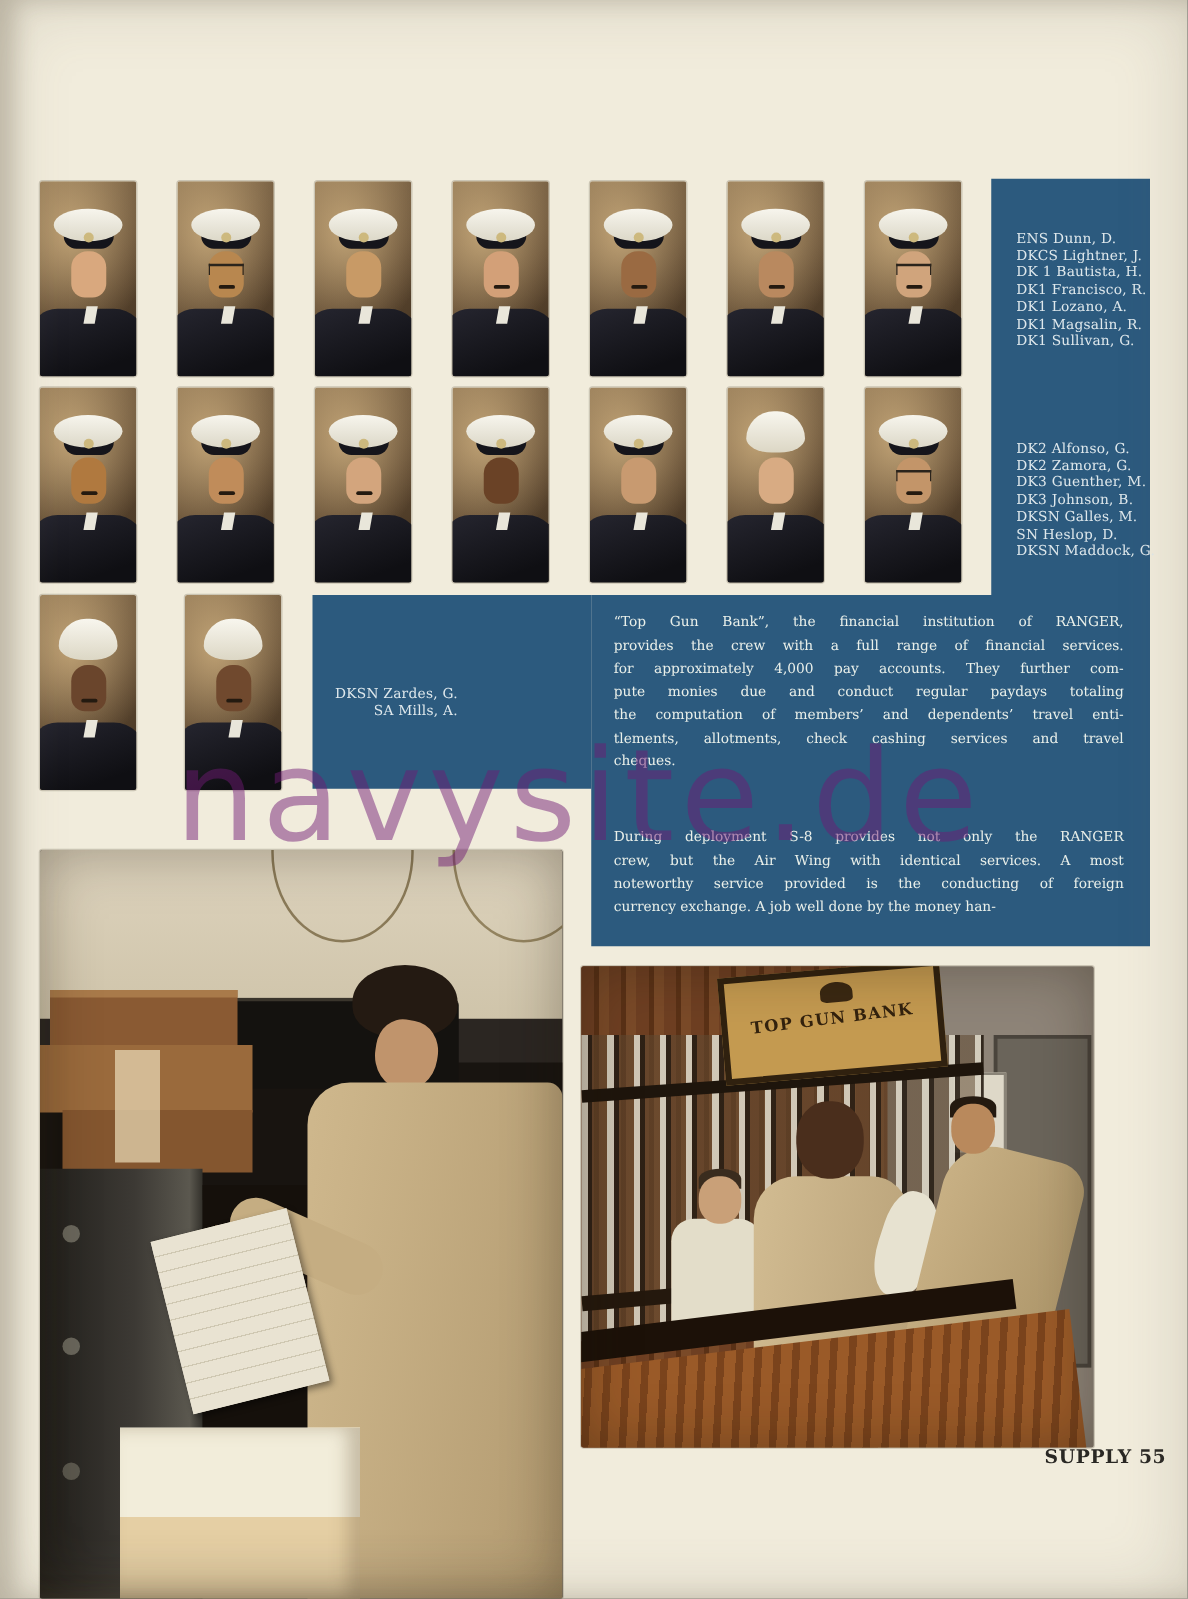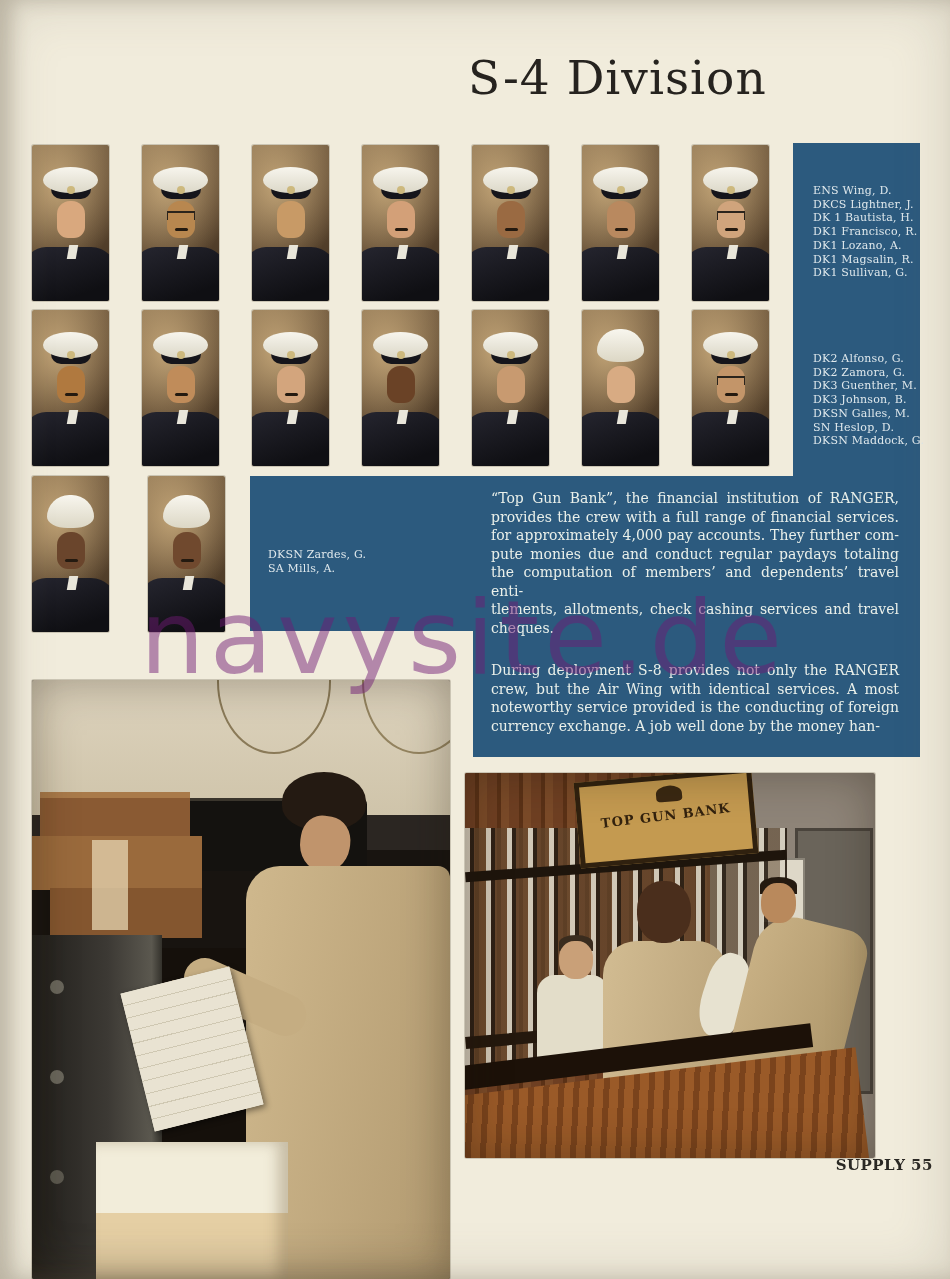--- a/index.html
+++ b/index.html
@@ -14,23 +14,23 @@
         font-size:102px;letter-spacing:5px;color:#701a75;opacity:.48;z-index:60;pointer-events:none;white-space:nowrap;}
   
   .panel{position:absolute;background:#2c5a7e;z-index:1;}
   #panel-right{left:793px;top:143px;width:127px;height:345px;}
   #panel-zardes{left:250px;top:476px;width:223px;height:155px;}
   #panel-article{left:473px;top:476px;width:447px;height:281px;}
   
   .roster{position:absolute;z-index:2;color:#dfe8ec;font-size:11px;line-height:13.7px;letter-spacing:.2px;}
   #roster-1{left:813px;top:184px;}
   #roster-2{left:813px;top:352px;}
-  #roster-3{left:268px;top:548px;}
-  
-  .para{position:absolute;left:491px;width:408px;z-index:2;color:#eaf0ea;font-size:14px;line-height:18.5px;}
+  #roster-3{left:268px;top:548px;text-align:right;}
+  
+  .para{position:absolute;left:491px;width:408px;z-index:2;color:#eaf0ea;font-size:11px;line-height:18.5px;}
   #para-1{top:489px;}
   #para-2{top:661px;}
   .para .tl{text-align:justify;text-align-last:justify;}
   .para .tl:last-child{text-align-last:left;}
   
   .portrait{position:absolute;width:77px;height:156px;overflow:hidden;border-radius:2px;z-index:3;
     background:radial-gradient(90px 120px at 32% 26%, rgba(196,166,120,.95), rgba(0,0,0,0) 72%),
                linear-gradient(145deg,#8a7150,#5c4730 55%,#3f301f);
     box-shadow:0 0 0 1px rgba(90,80,60,.25);}
   .p-body{position:absolute;left:-8px;right:-8px;bottom:-10px;height:64px;
@@ -103,28 +103,27 @@
   .pr-m3-body{position:absolute;left:268px;top:146px;width:112px;height:239px;background:linear-gradient(100deg,#c9b185,#ab9468);border-radius:40px 24px 0 0;transform:rotate(14deg);}
   .pr-m3-head{position:absolute;left:296px;top:110px;width:35px;height:40px;background:#b9895c;border-radius:45%;}
   .pr-m3-hair{position:absolute;left:295px;top:104px;width:37px;height:17px;background:#241a10;border-radius:50% 50% 0 0;}
   .photo .vig{position:absolute;inset:0;box-shadow:inset 0 0 46px rgba(30,20,10,.35);pointer-events:none;}
 </style>
 </head>
 <body>
 
 <div id="page">
 
-  <div class="title">S-4 Division</div>
 
   <div class="panel" id="panel-right"></div>
   <div class="panel" id="panel-zardes"></div>
   <div class="panel" id="panel-article"></div>
 
   <div class="roster" id="roster-1">
-      <div class="tl">ENS Wing, D.</div>
+      <div class="tl">ENS Dunn, D.</div>
       <div class="tl">DKCS Lightner, J.</div>
       <div class="tl">DK 1 Bautista, H.</div>
       <div class="tl">DK1 Francisco, R.</div>
       <div class="tl">DK1 Lozano, A.</div>
       <div class="tl">DK1 Magsalin, R.</div>
       <div class="tl">DK1 Sullivan, G.</div>
     </div>
   <div class="roster" id="roster-2">
       <div class="tl">DK2 Alfonso, G.</div>
       <div class="tl">DK2 Zamora, G.</div>

